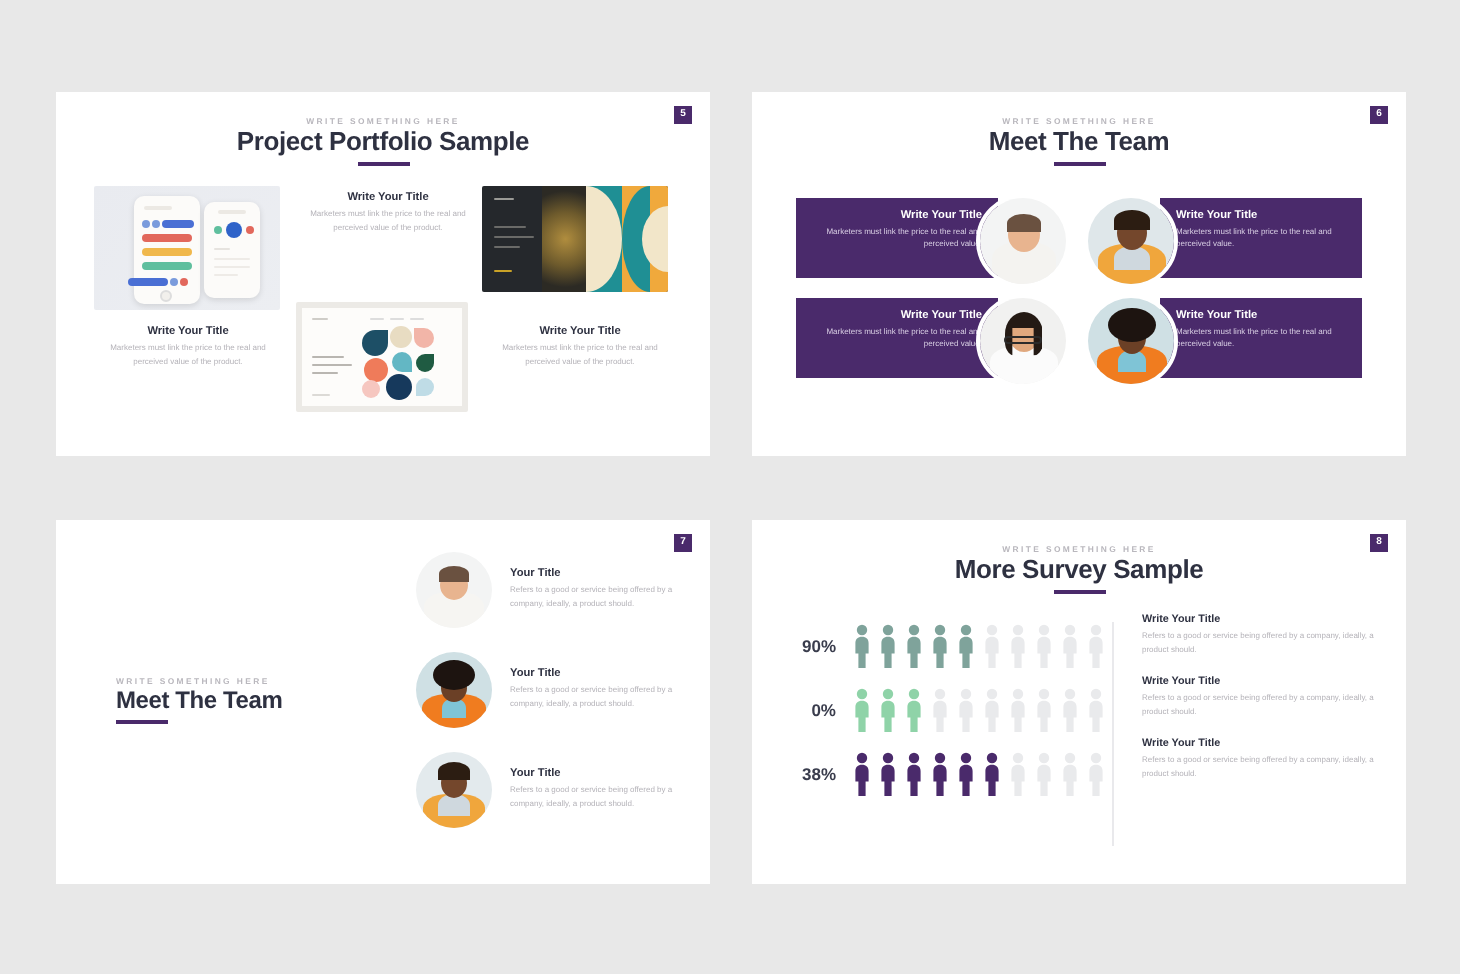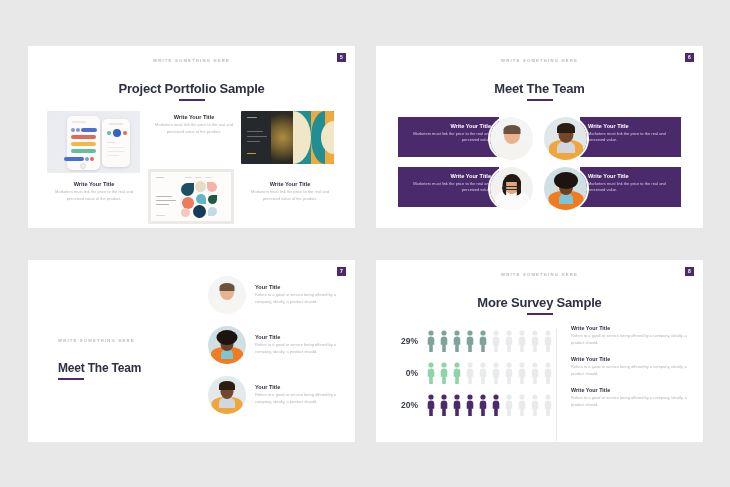--- a/index.html
+++ b/index.html
@@ -24,21 +24,21 @@
     background:#4a2a6b;color:#fff;font-size:5px;line-height:9px;
     text-align:center;font-weight:700;letter-spacing:0;
   }
 
   .eyebrow{
     text-align:center;font-size:4.2px;letter-spacing:1.2px;
     color:#b9b7bd;text-transform:uppercase;font-weight:600;
   }
   .title{
     text-align:center;font-size:13px;font-weight:700;color:#2e3141;
-    margin-top:18px;letter-spacing:-0.2px;
+    margin-top:0;letter-spacing:-0.2px;
   }
   .rule{width:26px;height:1.6px;background:#4a2a6b;margin:3px auto 0;}
 
   .hd-left{text-align:left;}
   .hd-left .rule{margin-left:0;}
 
   
   .pf-wrap{position:relative;margin-top:6px;height:125px;}
   .img{position:absolute;border-radius:1px;overflow:hidden;}
   .img-phone{left:19px;top:4px;width:93px;height:62px;background:linear-gradient(135deg,#e9ebf0,#eceef2);}
@@ -343,21 +343,21 @@
 
     <div style="padding-top:12px">
       <div class="eyebrow">WRITE SOMETHING HERE</div>
       <div class="title">More Survey Sample</div>
       <div class="rule"></div>
     </div>
 
     <div class="sv">
       <div class="sv-left">
         <div class="sv-row">
-          <div class="sv-pct">29%</div>
+          <div class="sv-pct">90%</div>
           <div class="sv-people">
               <span style="margin-right:3px">
                 <svg width="10" height="22" viewBox="0 0 10 22">
                   <circle cx="5" cy="3" r="2.6" fill="#7fa39b"></circle>
                   <path d="M5 6.4c-2.1 0-3.3 1.2-3.3 3.2v5.1h1.5V22h3.6v-7.3h1.5V9.6c0-2-1.2-3.2-3.3-3.2z" fill="#7fa39b"></path>
                 </svg>
               </span>
               <span style="margin-right:3px">
                 <svg width="10" height="22" viewBox="0 0 10 22">
                   <circle cx="5" cy="3" r="2.6" fill="#7fa39b"></circle>
@@ -473,21 +473,21 @@
               </span>
               <span style="margin-right:3px">
                 <svg width="10" height="22" viewBox="0 0 10 22">
                   <circle cx="5" cy="3" r="2.6" fill="#e9eaec"></circle>
                   <path d="M5 6.4c-2.1 0-3.3 1.2-3.3 3.2v5.1h1.5V22h3.6v-7.3h1.5V9.6c0-2-1.2-3.2-3.3-3.2z" fill="#e9eaec"></path>
                 </svg>
               </span>
             </div>
         </div>
         <div class="sv-row">
-          <div class="sv-pct">20%</div>
+          <div class="sv-pct">38%</div>
           <div class="sv-people">
               <span style="margin-right:3px">
                 <svg width="10" height="22" viewBox="0 0 10 22">
                   <circle cx="5" cy="3" r="2.6" fill="#4a2a6b"></circle>
                   <path d="M5 6.4c-2.1 0-3.3 1.2-3.3 3.2v5.1h1.5V22h3.6v-7.3h1.5V9.6c0-2-1.2-3.2-3.3-3.2z" fill="#4a2a6b"></path>
                 </svg>
               </span>
               <span style="margin-right:3px">
                 <svg width="10" height="22" viewBox="0 0 10 22">
                   <circle cx="5" cy="3" r="2.6" fill="#4a2a6b"></circle>

